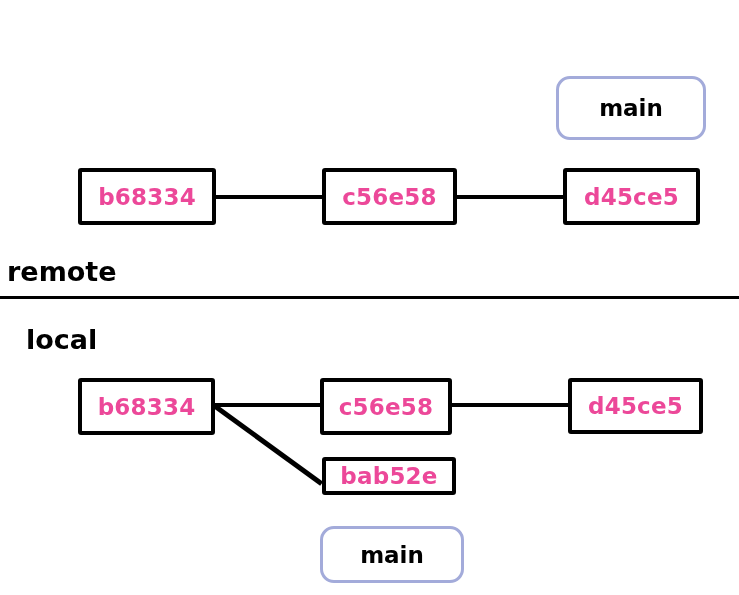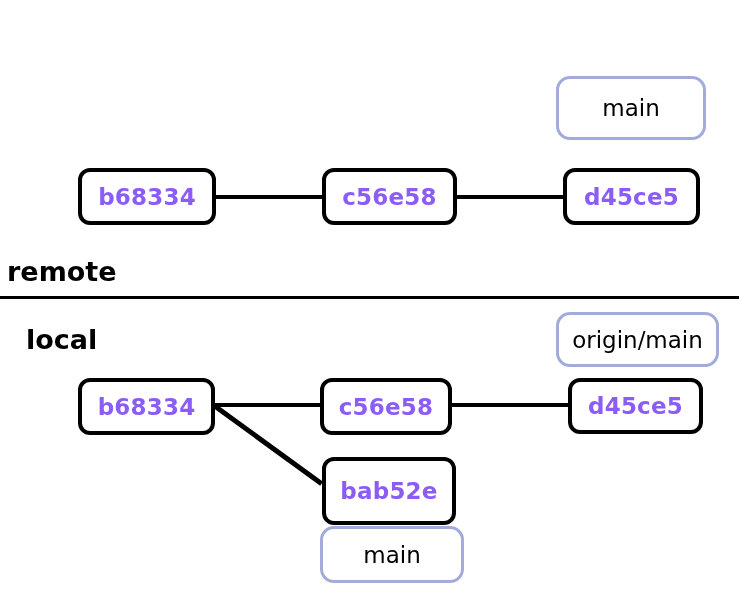--- a/index.html
+++ b/index.html
@@ -17,43 +17,43 @@
     height: 595px;
     background: #ffffff;
     overflow: hidden;
   }
   
   .node {
     position: absolute;
     box-sizing: border-box;
     background: #ffffff;
     border: 4px solid #000000;
-    border-radius: 12px;
+    border-radius: 3px;
     display: flex;
     align-items: center;
     justify-content: center;
     font-family: "DejaVu Sans", sans-serif;
     font-weight: bold;
     font-size: 23px;
-    color: #8b5cf6;
+    color: #ec4899;
     letter-spacing: 0.2px;
     z-index: 3;
   }
   
   .badge {
     position: absolute;
     box-sizing: border-box;
     background: #ffffff;
     border: 3px solid #a3abda;
     border-radius: 14px;
     display: flex;
     align-items: center;
     justify-content: center;
     font-family: "DejaVu Sans", sans-serif;
-    font-weight: normal;
+    font-weight: bold;
     font-size: 23px;
     color: #000000;
     z-index: 2;
   }
   
   .edge {
     position: absolute;
     background: #000000;
     height: 4px;
     z-index: 1;
@@ -100,31 +100,30 @@
   <div class="node" style="left:322px; top:168px; width:135px; height:57px;">c56e58</div>
 
   <div class="node" style="left:563px; top:168px; width:137px; height:57px;">d45ce5</div>
 
   <div class="section-label" style="left:7px; top:256px;">remote</div>
 
   <div class="divider" style="top:296px;"></div>
 
   <div class="section-label" style="left:26px; top:304px;margin-top:20px;">local</div>
 
-  <div class="badge" style="left:556px; top:312px; width:163px; height:55px;">origin/main</div>
 
   <div class="edge" style="left:212px; top:403px; width:114px;"></div>
 
   <div class="edge" style="left:449px; top:403px; width:122px;"></div>
 
   <div class="edge-diagonal" style="left:214px; top:403px; width:133px; transform: rotate(36deg);"></div>
 
   <div class="node" style="left:78px; top:378px; width:137px; height:57px;">b68334</div>
 
   <div class="node" style="left:320px; top:378px; width:132px; height:57px;">c56e58</div>
 
   <div class="node" style="left:568px; top:378px; width:135px; height:56px;">d45ce5</div>
 
-  <div class="node" style="left:322px; top:457px; width:134px; height:68px;">bab52e</div>
+  <div class="node" style="left:322px; top:457px; width:134px; height:38px;">bab52e</div>
 
   <div class="badge" style="left:320px; top:526px; width:144px; height:57px;">main</div>
 
 </div>
 
 </body></html>

